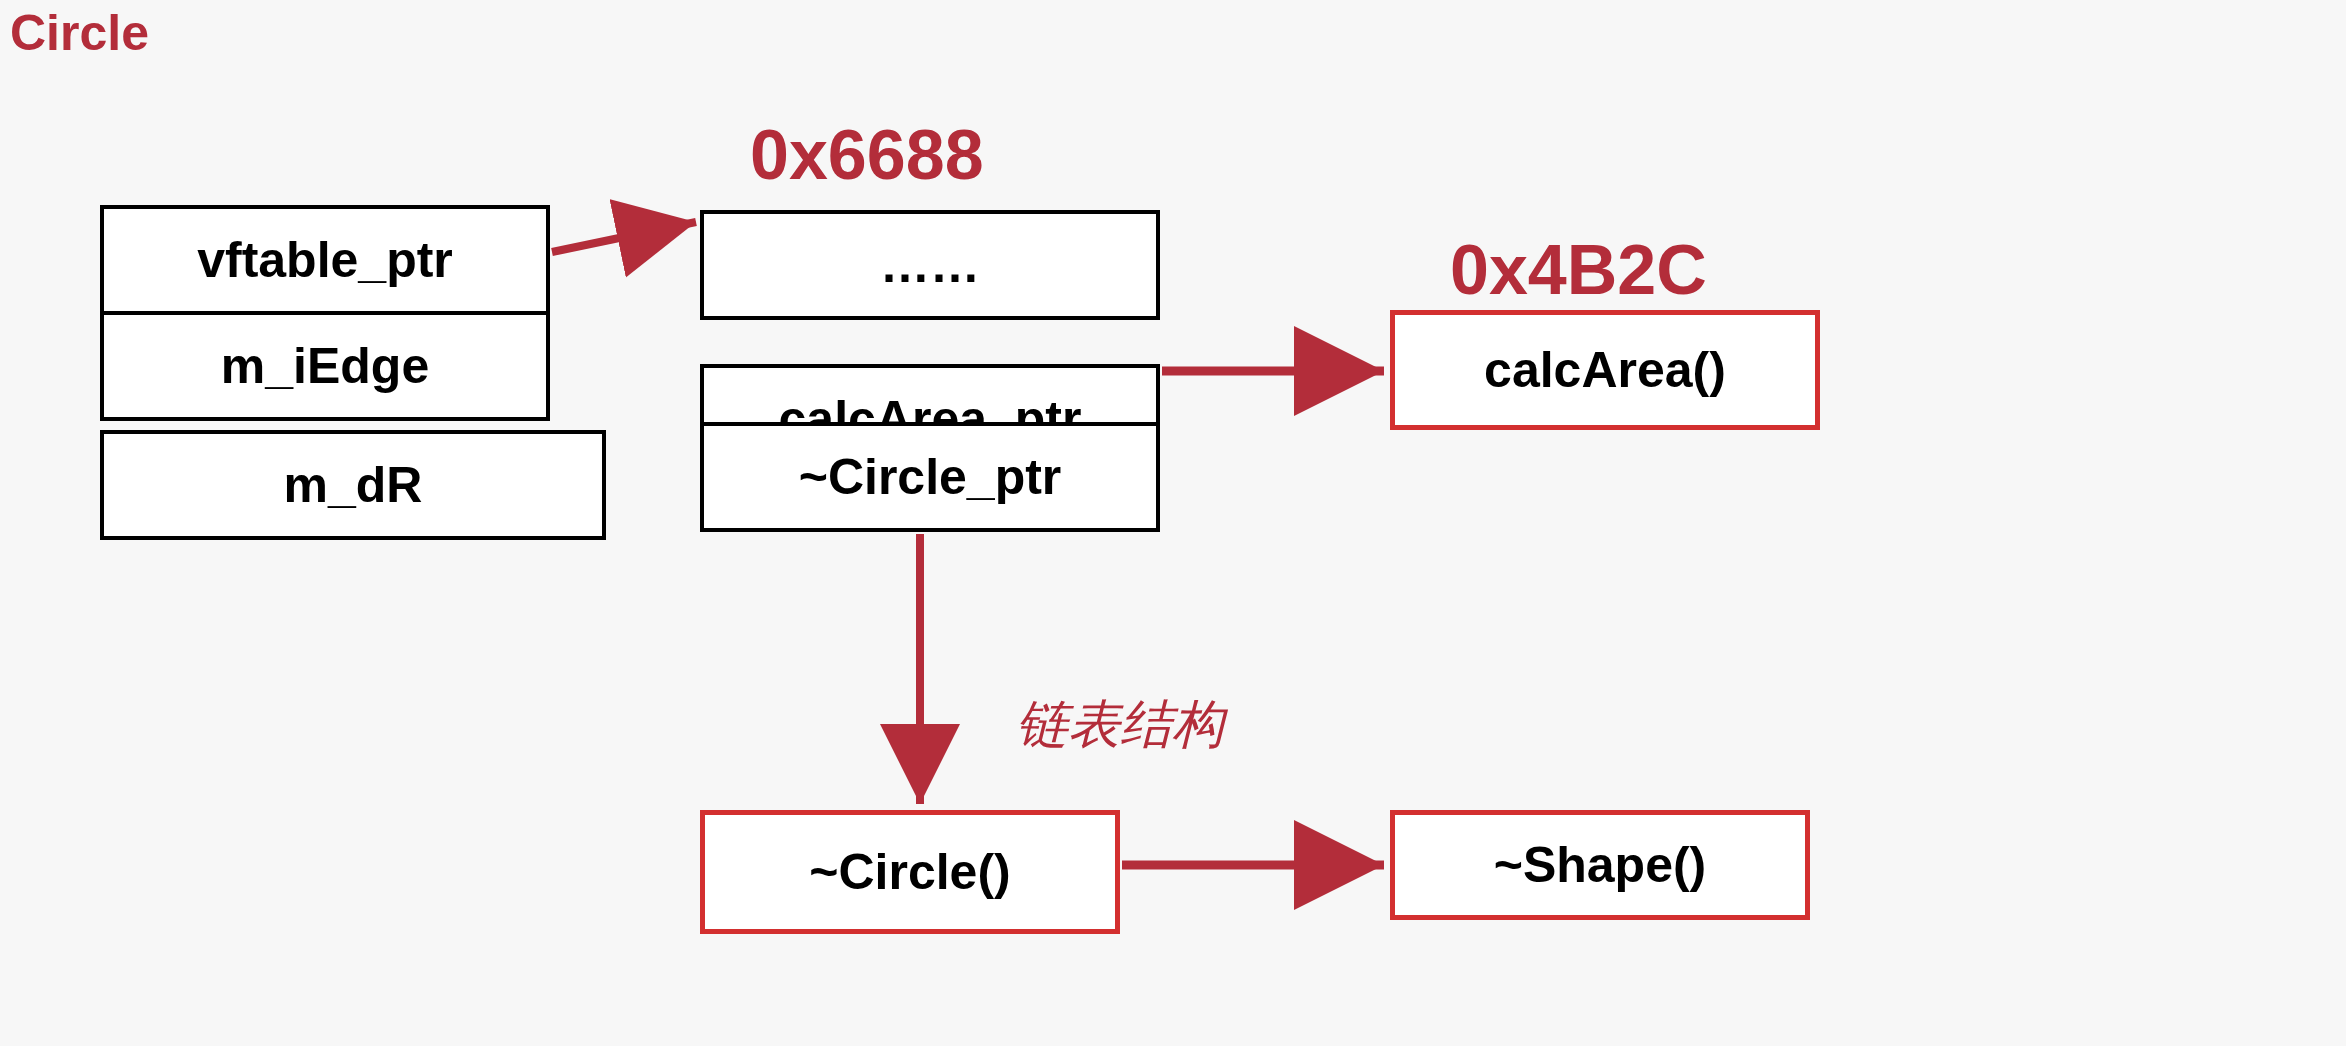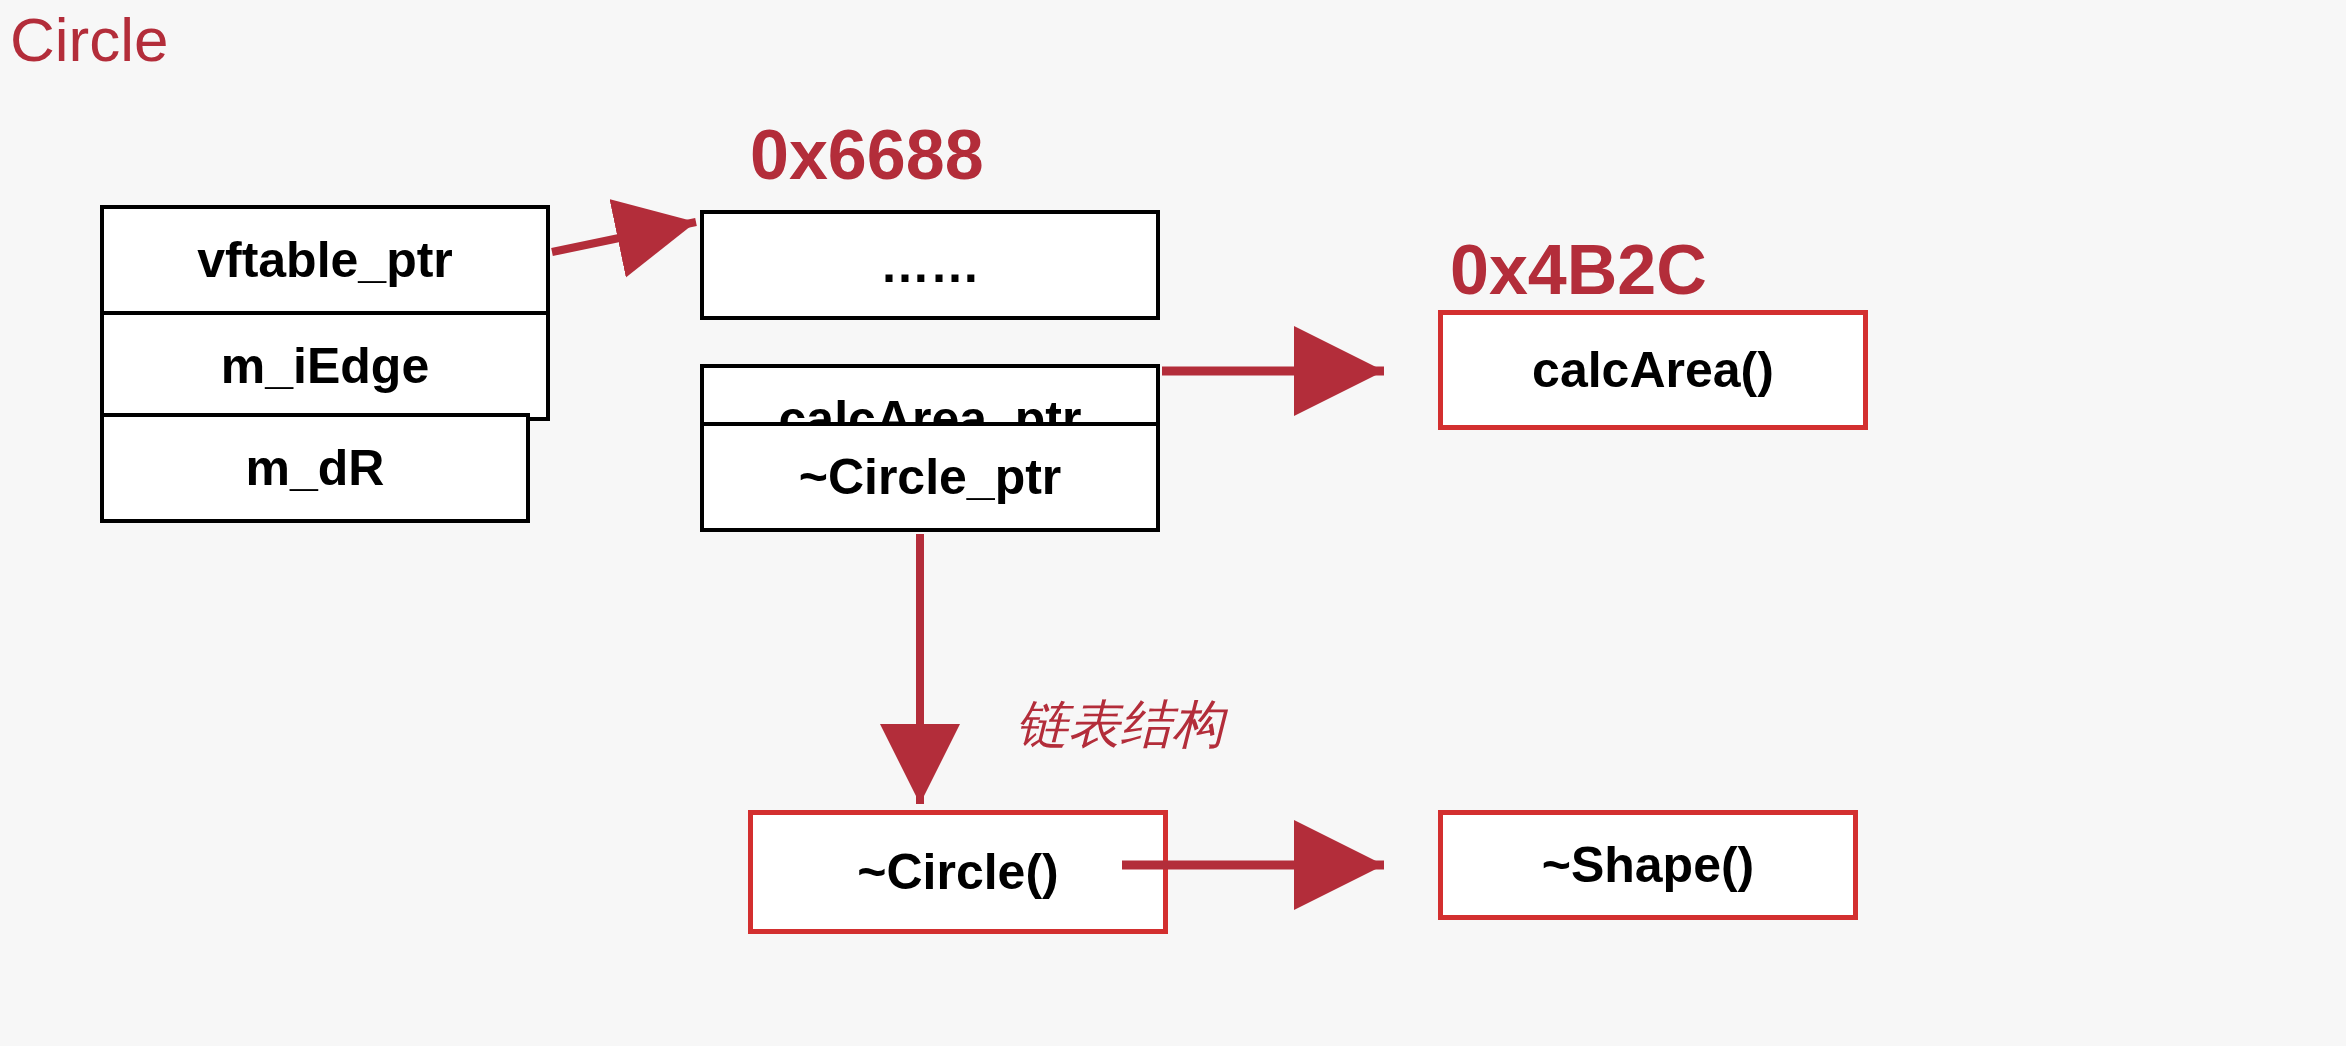--- a/index.html
+++ b/index.html
@@ -7,23 +7,23 @@
     margin: 0;
     padding: 0;
     width: 2346px;
     height: 1046px;
     background: #f7f7f7;
     font-family: Arial, "Microsoft YaHei", sans-serif;
     position: relative;
   }
   .title {
     position: absolute;
-    font-weight: normal;
+    font-weight: bold;
     color: #b32d3a;
-    font-size: 62px;
+    font-size: 50px;
   }
   .addr {
     position: absolute;
     font-weight: bold;
     color: #b32d3a;
     font-size: 70px;
   }
   .anno {
     position: absolute;
     color: #b32d3a;
@@ -38,37 +38,36 @@
     display: flex;
     align-items: center;
     justify-content: center;
     font-size: 50px;
     font-weight: bold;
     color: #000;
   }
   .box.red {
     border: 5px solid #d32f2f;
     background: #fff;
-    margin-left: 48px;
   }
   svg.arrows {
     position: absolute;
     top: 0; left: 0;
     width: 2346px; height: 1046px;
     pointer-events: none;
   }
 </style>
 </head>
 <body>
 
 <div class="title" style="left:10px; top:4px;">Circle</div>
 
 <div class="box" style="left:100px; top:205px; width:450px; height:110px;">vftable_ptr</div>
 <div class="box" style="left:100px; top:311px; width:450px; height:110px;">m_iEdge</div>
-<div class="box" style="left:100px; top:413px; width:430px; height:110px;">m_dR</div>
+<div class="box" style="left:100px; top:430px; width:506px; height:110px;">m_dR</div>
 
 <div class="addr" style="left:750px; top:115px;">0x6688</div>
 
 <div class="box" style="left:700px; top:210px; width:460px; height:110px;">……</div>
 <div class="box" style="left:700px; top:316px; width:460px; height:110px;margin-top:48px;">calcArea_ptr</div>
 <div class="box" style="left:700px; top:422px; width:460px; height:110px;">~Circle_ptr</div>
 
 <div class="addr" style="left:1450px; top:230px;">0x4B2C</div>
 
 <div class="box red" style="left:1390px; top:310px; width:430px; height:120px;">calcArea()</div>

